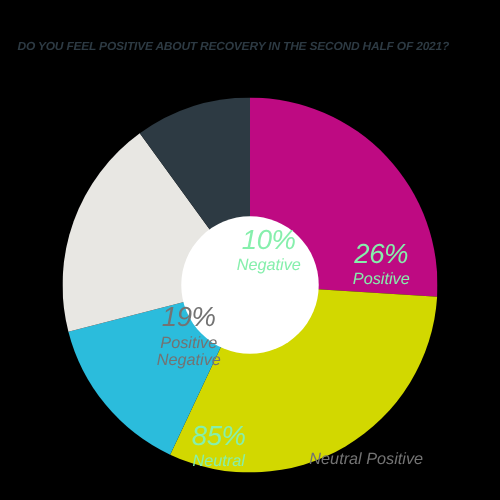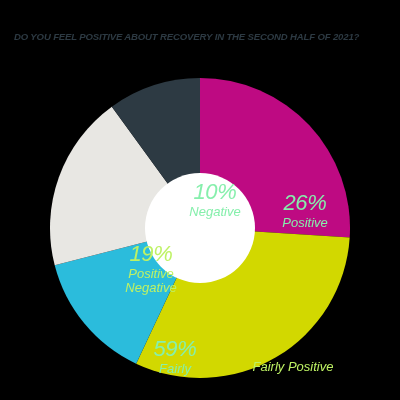--- a/index.html
+++ b/index.html
@@ -63,21 +63,21 @@
     font-weight: 400;
     letter-spacing: -0.3px;
   }
   .slice-name {
     display: block;
     font-size: 13px;
     font-weight: 400;
     margin-top: 1px;
   }
   .lbl-light { color: #86efac; }
-  .lbl-dark  { color: #bef264; }
+  .lbl-dark  { color: #737373; }
 
   
   #label-positive          { left: 218px; top: 113px; width: 74px; text-align: center; }
   #label-fairly-positive   { left: 184px; top: 281px; width: 118px; }
   #label-neutral          { left:  83px; top: 259px; width: 84px; }
   #label-somewhat-negative { left:  51px; top: 164px; width: 100px; }
   #label-negative          { left: 123px; top: 102px; width: 84px; }
 </style>
 </head>
 <body>
@@ -97,26 +97,26 @@
         </g>
       <circle id="donut-hole" cx="150" cy="150" r="55" fill="#FFFFFF"></circle>
     </svg>
 
     <div class="slice-label lbl-light" id="label-positive">
       <span class="slice-pct">26%</span>
       <span class="slice-name">Positive</span>
     </div>
 
     <div class="slice-label lbl-dark" id="label-fairly-positive">
-      <span class="slice-name">Fairly Positive</span>
+      <span class="slice-name">Neutral Positive</span>
     </div>
 
     <div class="slice-label lbl-light" id="label-neutral">
-      <span class="slice-pct">59%</span>
-      <span class="slice-name">Fairly</span>
+      <span class="slice-pct">85%</span>
+      <span class="slice-name">Neutral</span>
     </div>
 
     <div class="slice-label lbl-dark" id="label-somewhat-negative">
       <span class="slice-pct">19%</span>
       <span class="slice-name">Positive</span>
       <span class="slice-name" style="margin-top:0">Negative</span>
     </div>
 
     <div class="slice-label lbl-light" id="label-negative">
       <span class="slice-pct">10%</span>

